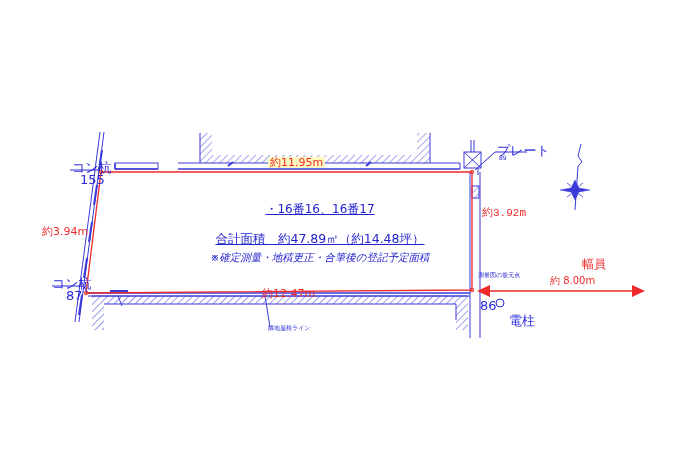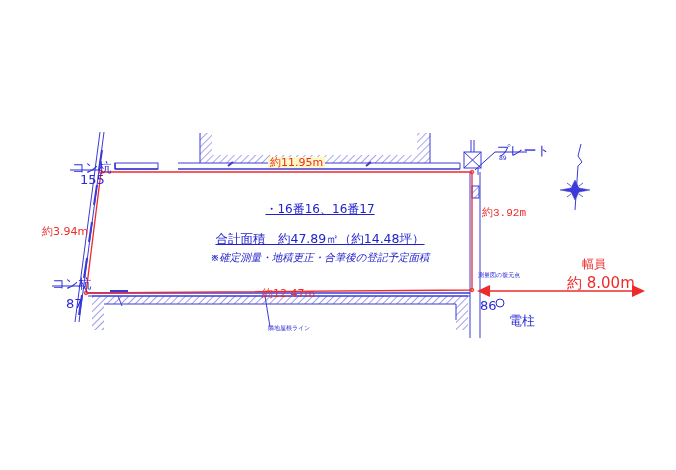--- a/index.html
+++ b/index.html
@@ -120,31 +120,31 @@
     <line x1="583" y1="197" x2="579" y2="194" stroke-width="0.8"></line>
   </g>
 </svg>
 
 <div class="lbl red dim" style="left:268px; top:157px; background:#fef9c3; padding:0 2px;">約11.95m</div>
 <div class="lbl red dim" style="left:262px; top:288px;">約12.47m</div>
 <div class="lbl red dim" style="left:42px; top:226px;">約3.94m</div>
 <div class="lbl red dim" style="left:482px; top:208px;font-family:Liberation Mono, monospace;">約3.92m</div>
 
 <div class="lbl red" style="left:563px; top:258px; font-size:12px;margin-left:19px;">幅員</div>
-<div class="lbl red" style="left:567px; top:276px; font-size:15px;">約 8.00m</div>
+<div class="lbl red" style="left:550px; top:276px; font-size:10px;">約 8.00m</div>
 
 <div class="center-block cb1">・16番16、16番17</div>
 <div class="center-block cb2">合計面積　約47.89㎡（約14.48坪）</div>
 <div class="center-block cb3">※確定測量・地積更正・合筆後の登記予定面積</div>
 
 <div class="lbl blue small" style="left:72px; top:161px;">コン杭</div>
 <div class="lbl blue small" style="left:80px; top:173px;">155</div>
 
 <div class="lbl blue small" style="left:52px; top:277px;">コン杭</div>
-<div class="lbl blue small" style="left:66px; top:297px;">87</div>
+<div class="lbl blue small" style="left:66px; top:289px;">87</div>
 
 <div class="lbl blue small" style="left:497px; top:144px;">プレート</div>
 <div class="lbl blue tiny" style="left:499px; top:155px;">89</div>
 
 <div class="lbl blue tiny" style="left:478px; top:272px;">測量図の復元点</div>
 <div class="lbl blue small" style="left:480px; top:299px;">86</div>
 
 <div class="lbl blue small" style="left:509px; top:314px;">電柱</div>
 <div class="lbl blue tiny" style="left:268px; top:325px;">隣地屋根ライン</div>
 

